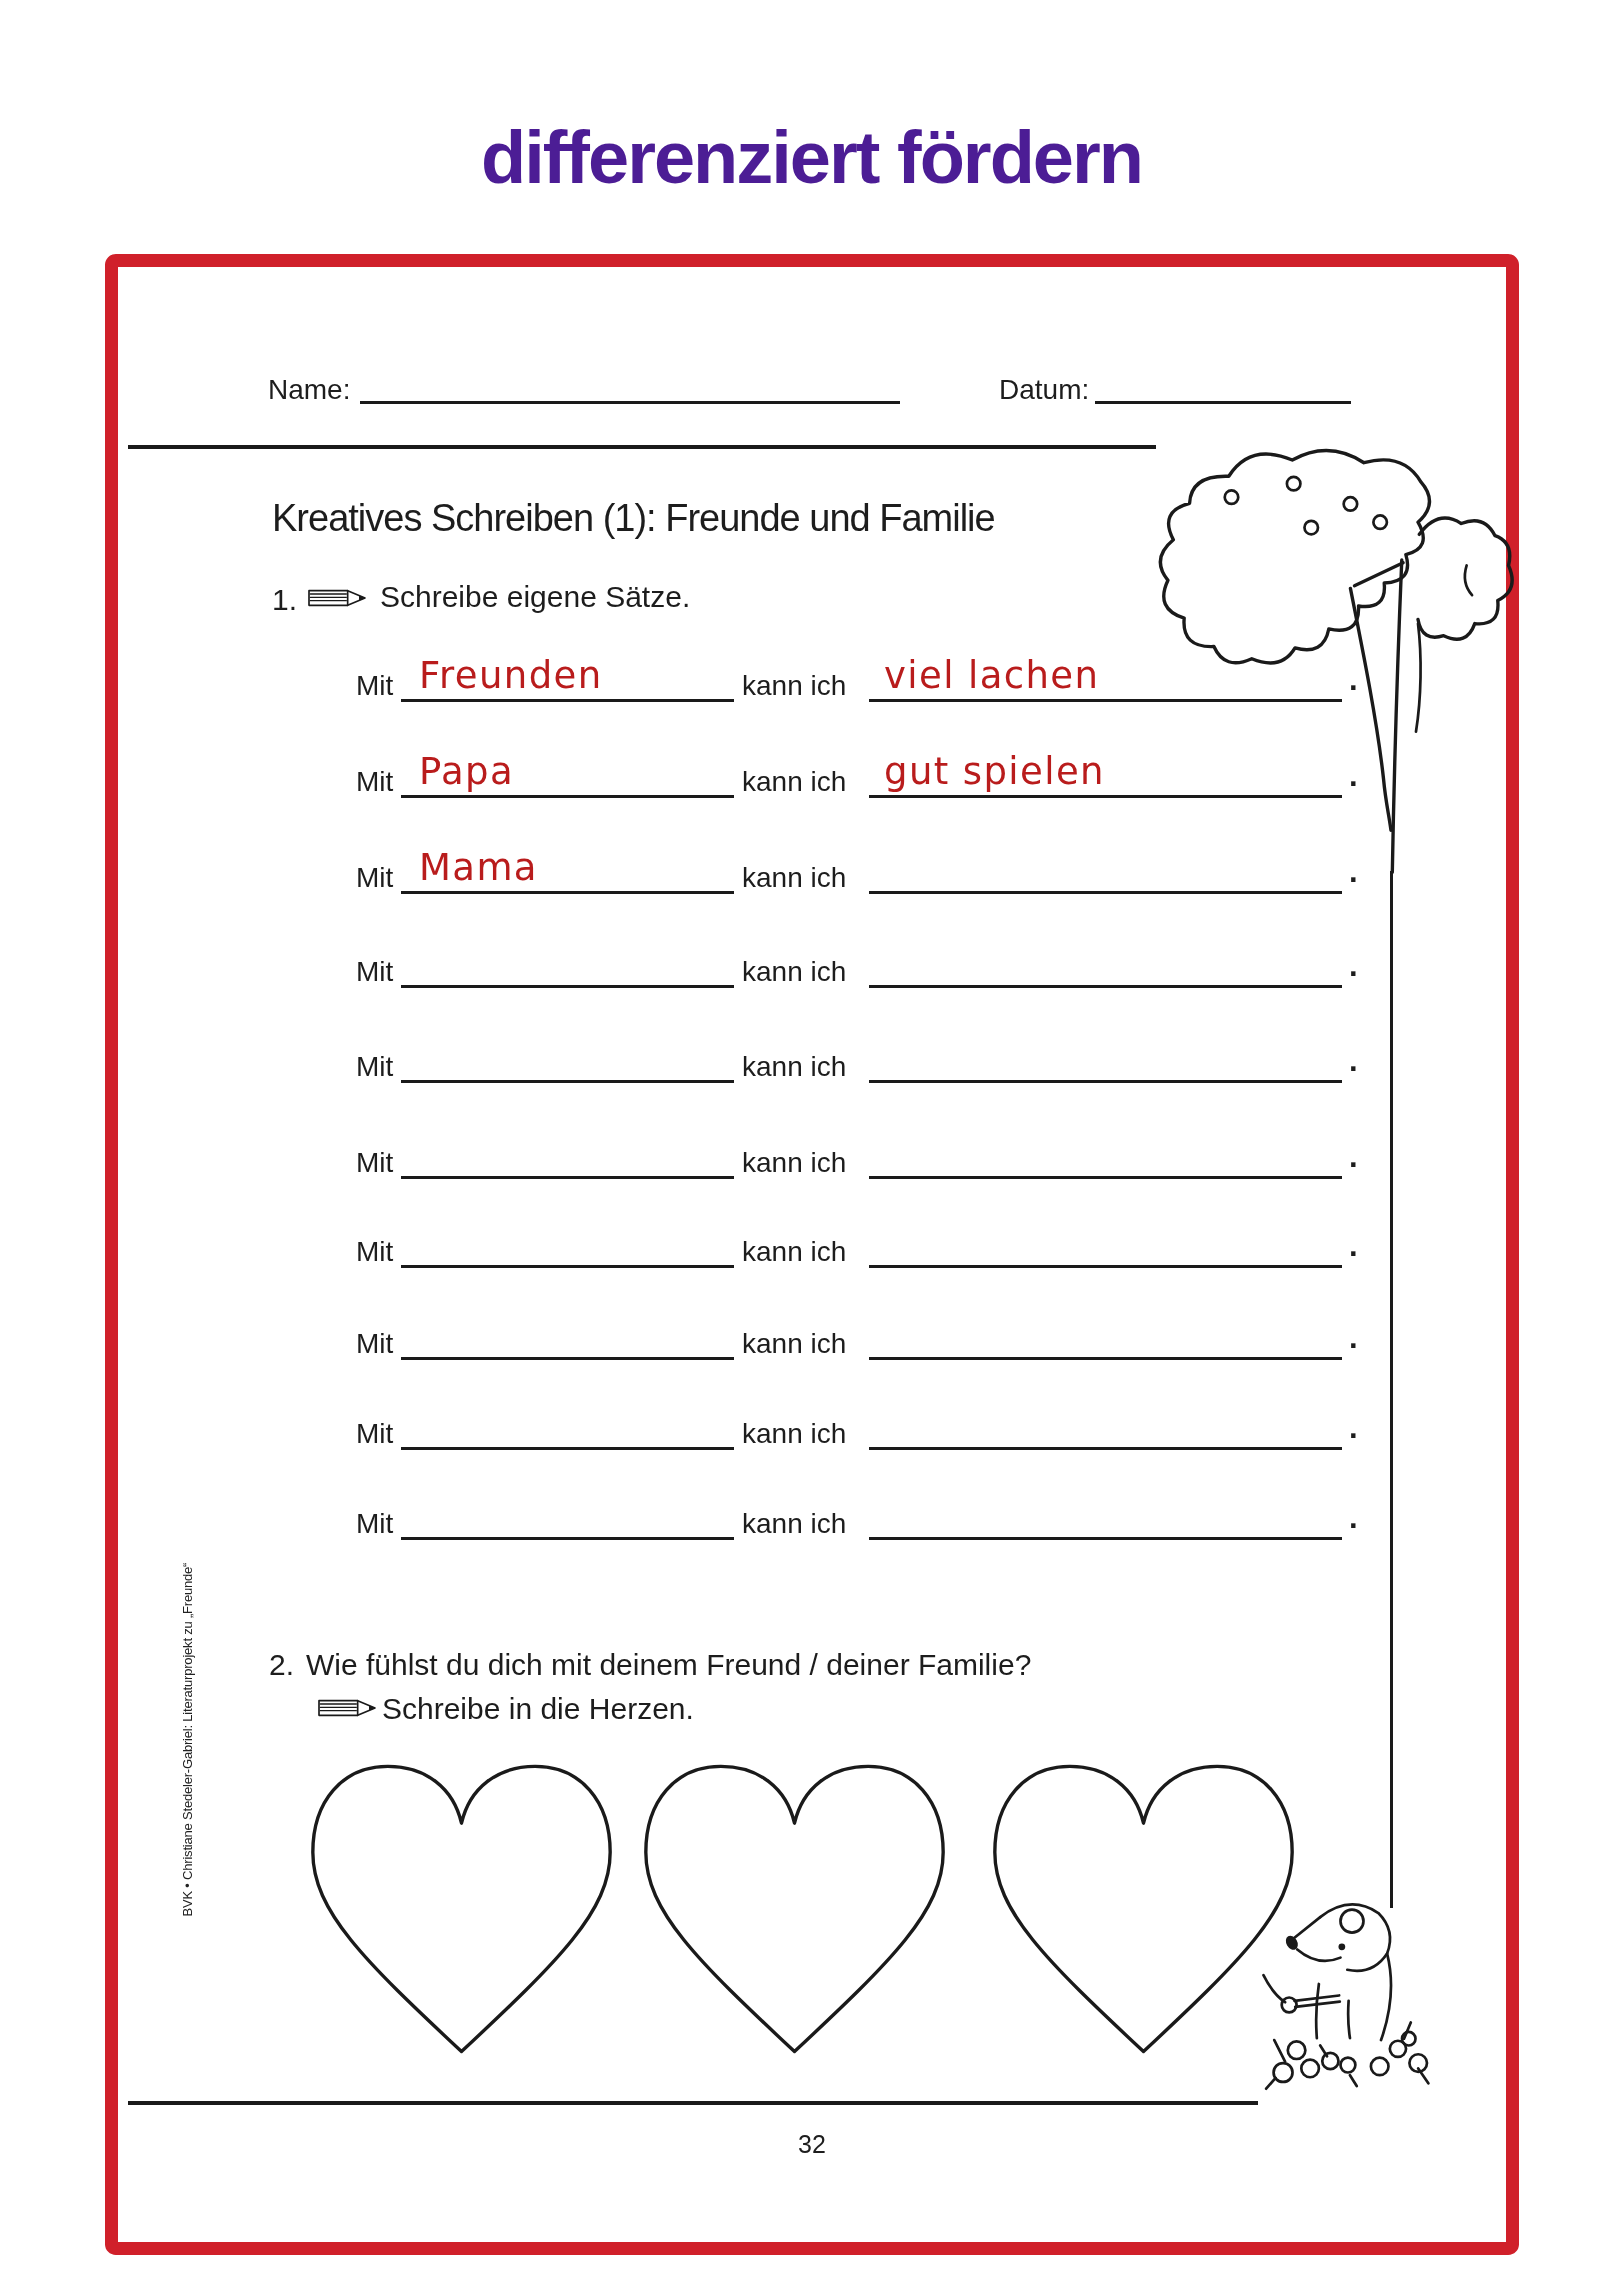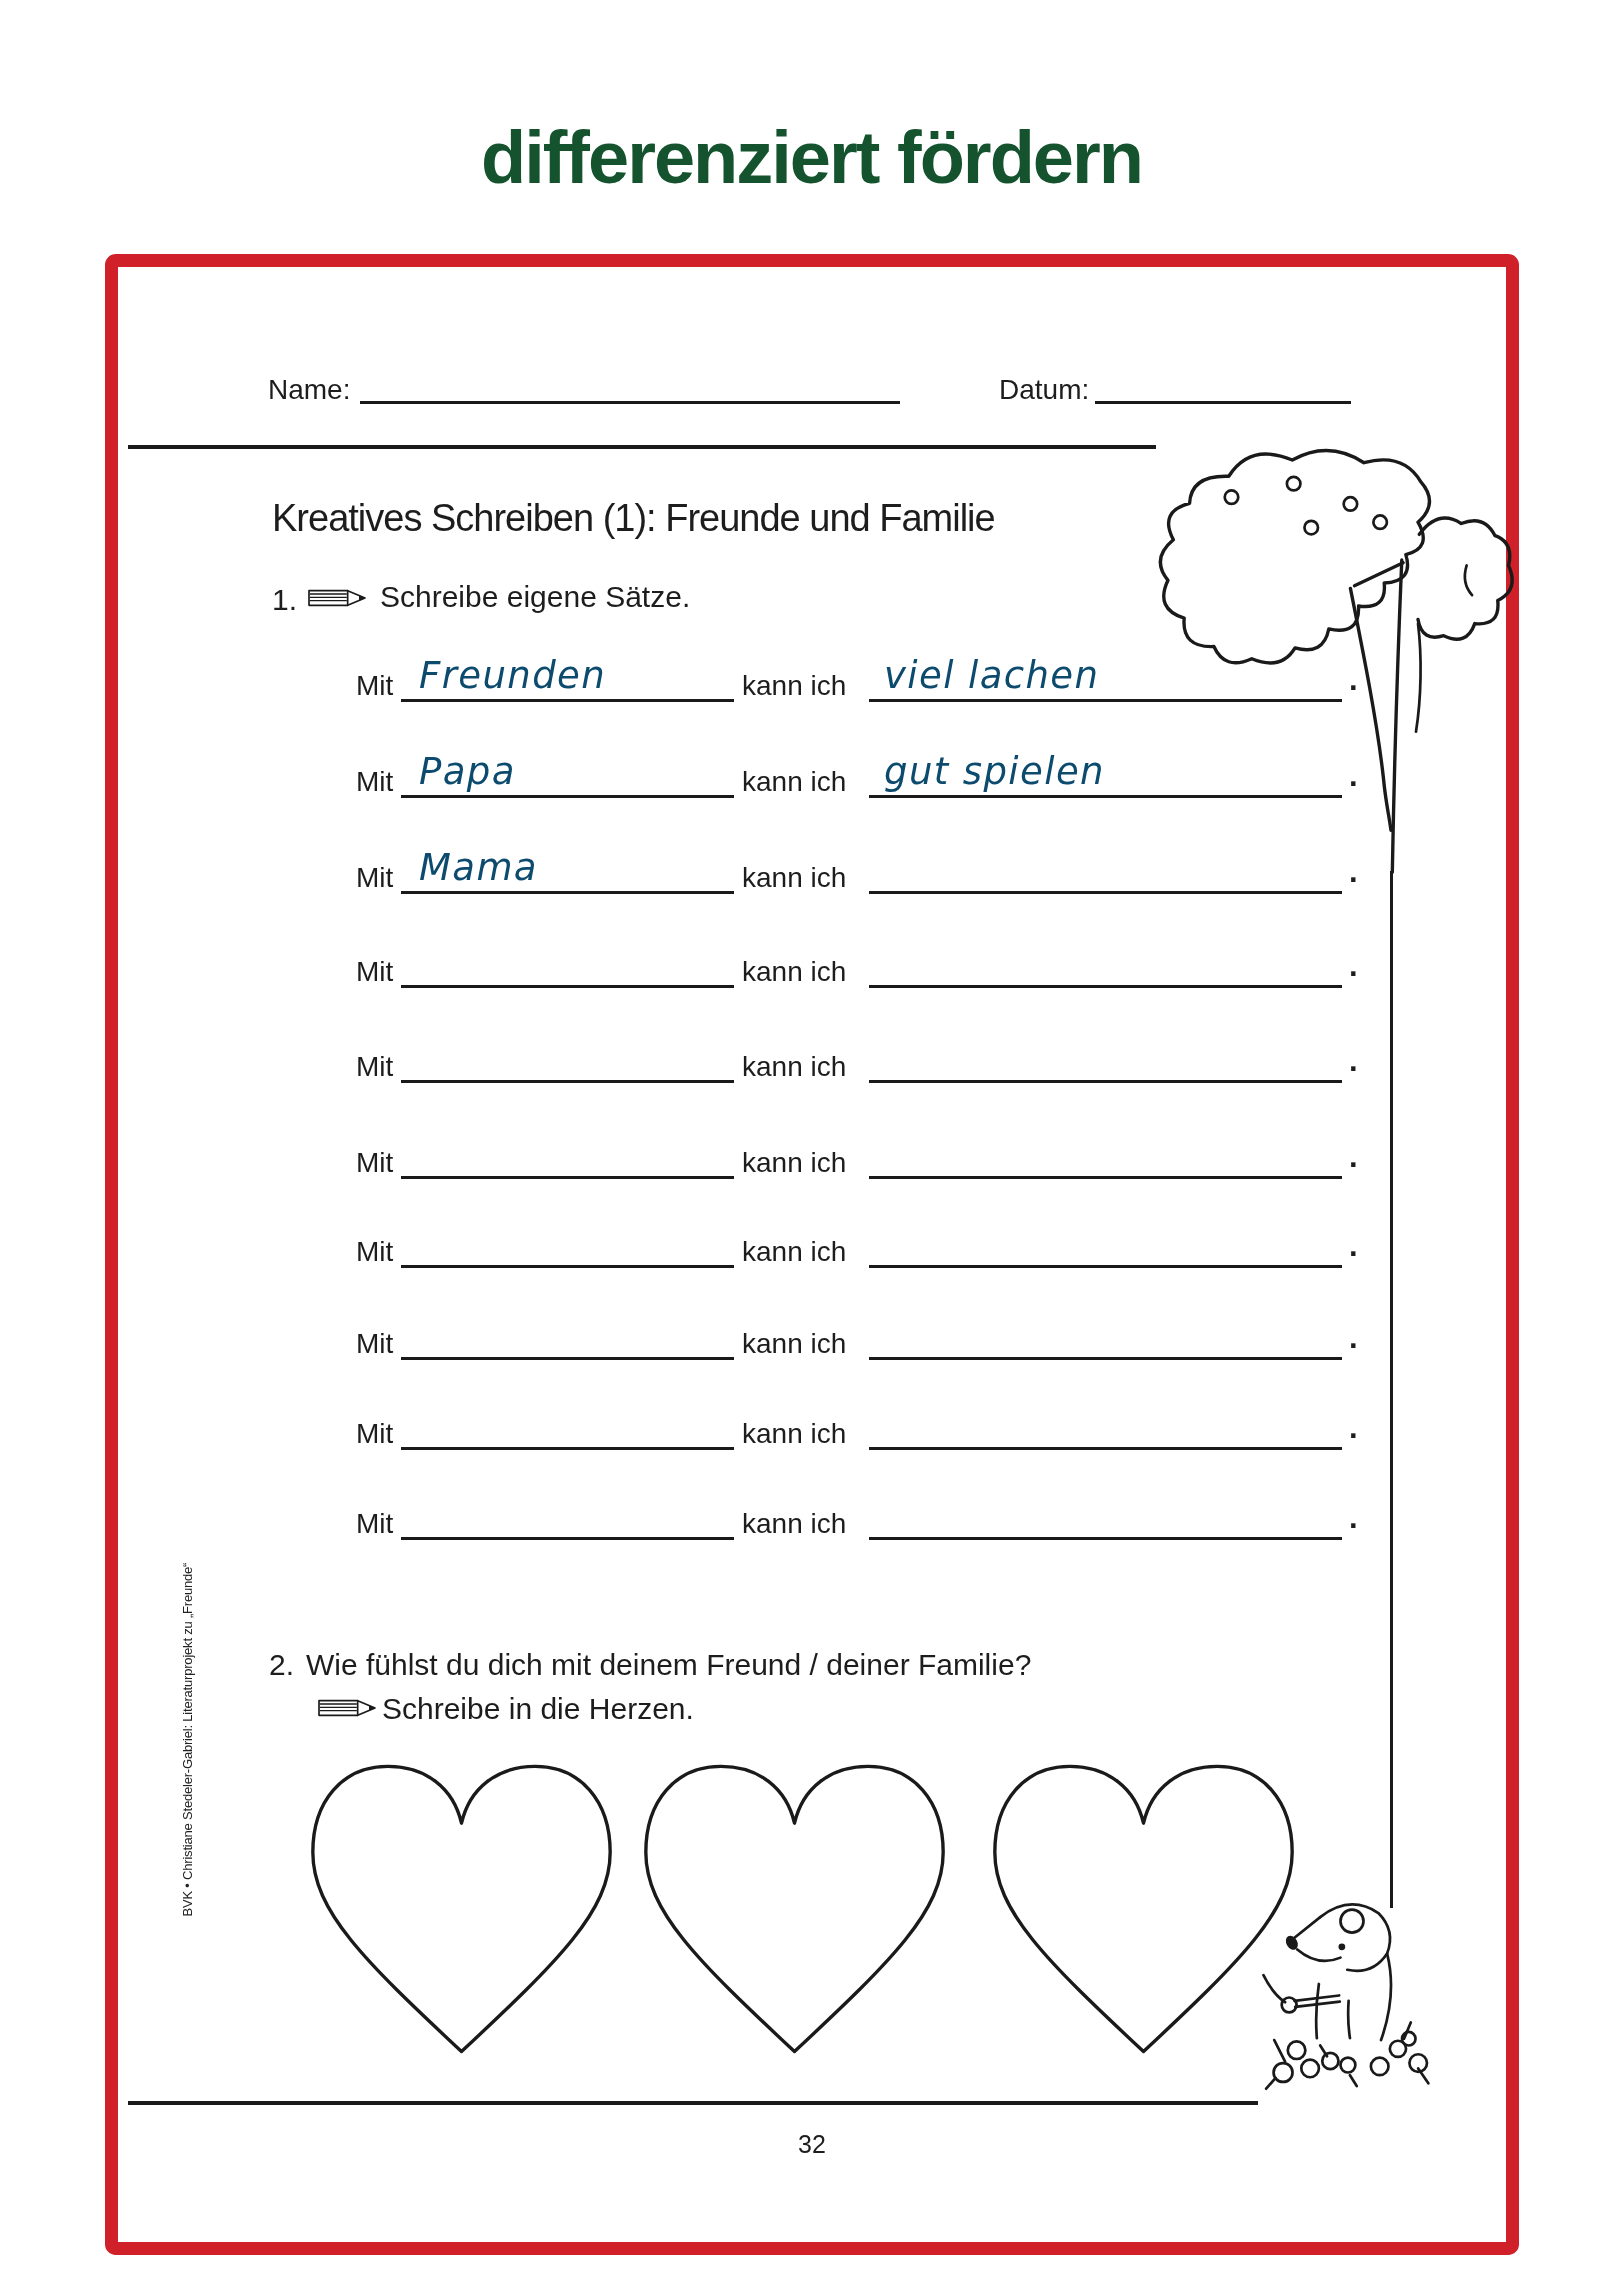--- a/index.html
+++ b/index.html
@@ -2,21 +2,21 @@
 <html style="font-size:10.8px"><head>
 <meta charset="utf-8">
 <style>
   html,body{margin:0;padding:0;background:#ffffff;}
   #page{position:relative;width:1623px;height:2295px;background:#ffffff;overflow:hidden;
         font-family:"Liberation Sans", sans-serif;color:#1d1d1d;}
   .abs{position:absolute;}
 
   
   #main-title{position:absolute;top:115px;left:0;width:1623px;text-align:center;
-    font-size:74px;font-weight:700;letter-spacing:-2px;color:#14532d;}
+    font-size:74px;font-weight:700;letter-spacing:-2px;color:#4c1d95;}
 
   
   #red-frame{position:absolute;left:105px;top:254px;width:1414px;height:2001px;
     border:13.5px solid #d0202a;border-radius:10.8px;box-sizing:border-box;background:transparent;}
 
   
   .label{font-size:28px;color:#1d1d1d;}
   .uline{border-bottom:3.4px solid #1a1a1a;}
   #name-label{left:268px;top:374px;}
   #name-line{left:360px;top:371px;width:540px;height:30px;}
@@ -35,22 +35,22 @@
   #task2-pencil{left:316px;top:1696px;}
   #task2-instr{left:382px;top:1692px;font-size:30px;}
 
   
   .sentence-row{position:absolute;left:0;width:1623px;height:57px;margin-left:48px;}
   .sentence-row .mit{position:absolute;left:308px;top:20px;font-size:28px;}
   .sentence-row .kann{position:absolute;left:694px;top:20px;font-size:28px;}
   .sentence-row .blank1{position:absolute;left:353px;top:0;width:333px;height:49px;border-bottom:3.4px solid #1a1a1a;}
   .sentence-row .blank2{position:absolute;left:821px;top:0;width:473px;height:49px;border-bottom:3.4px solid #1a1a1a;}
   .sentence-row .dot{position:absolute;left:1301px;top:12px;font-size:31px;font-weight:700;}
-  .hw{position:absolute;top:4px;font-size:37px;font-style:italic;letter-spacing:1.4px;
-      font-family:"DejaVu Sans", sans-serif;font-weight:400;color:#0c4a6e;white-space:nowrap;}
+  .hw{position:absolute;top:4px;font-size:37px;letter-spacing:1.4px;
+      font-family:"DejaVu Sans", sans-serif;font-weight:400;color:#b91c1c;white-space:nowrap;}
   .hw1{left:371px;}
   .hw2{left:836px;}
 
   
   .heart{position:absolute;top:1761px;width:315px;height:296px;}
   #heart-1{left:304px;} #heart-2{left:637px;} #heart-3{left:986px;}
 
   
   #bottom-line{left:128px;top:2101px;width:1130px;height:4px;background:#1a1a1a;}
   #page-number{left:778px;top:2130px;width:68px;text-align:center;font-size:25px;}

